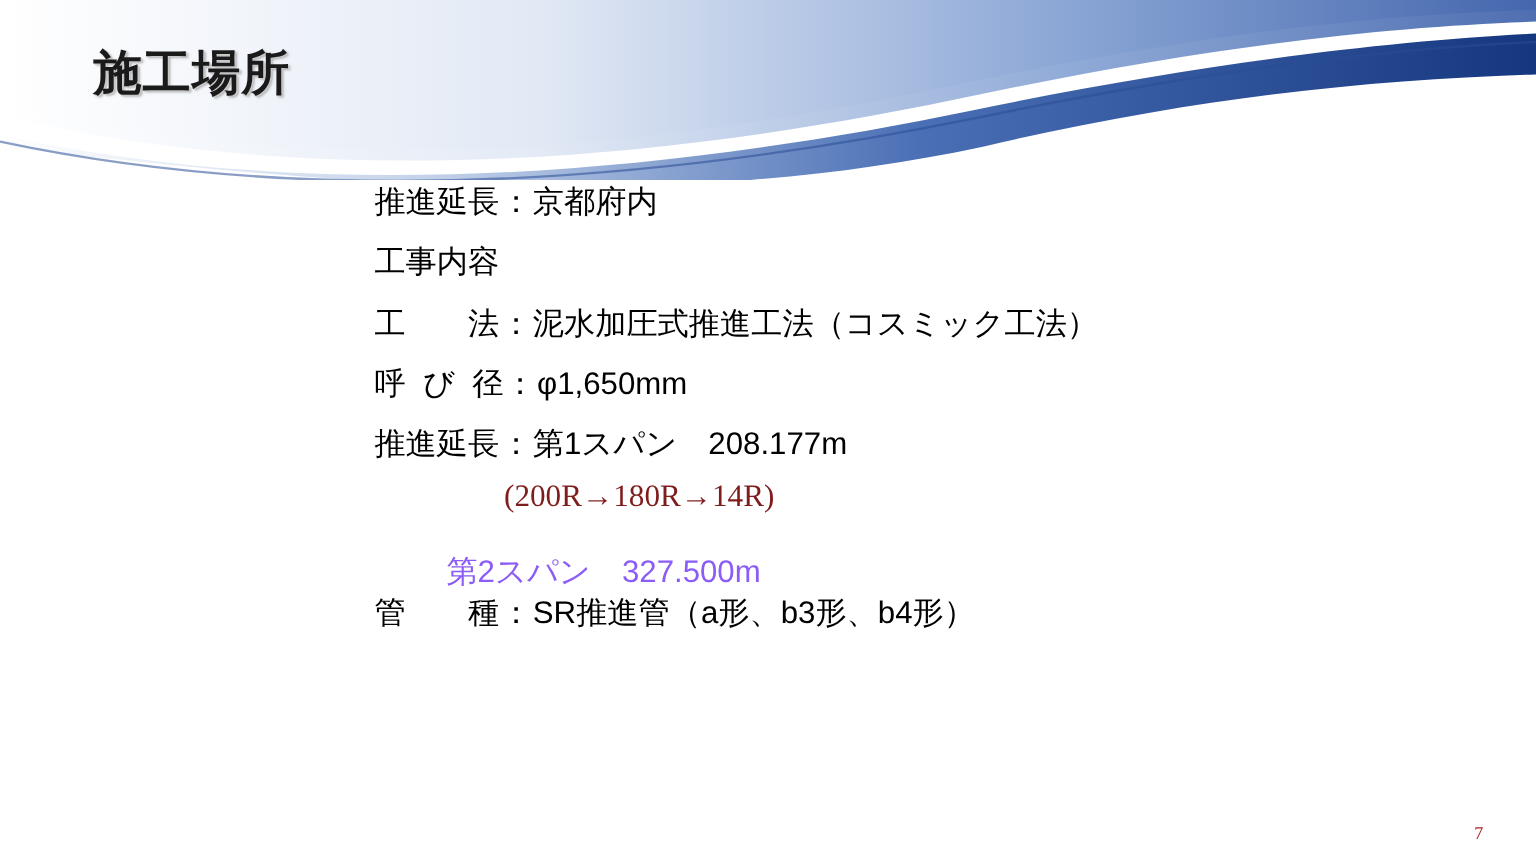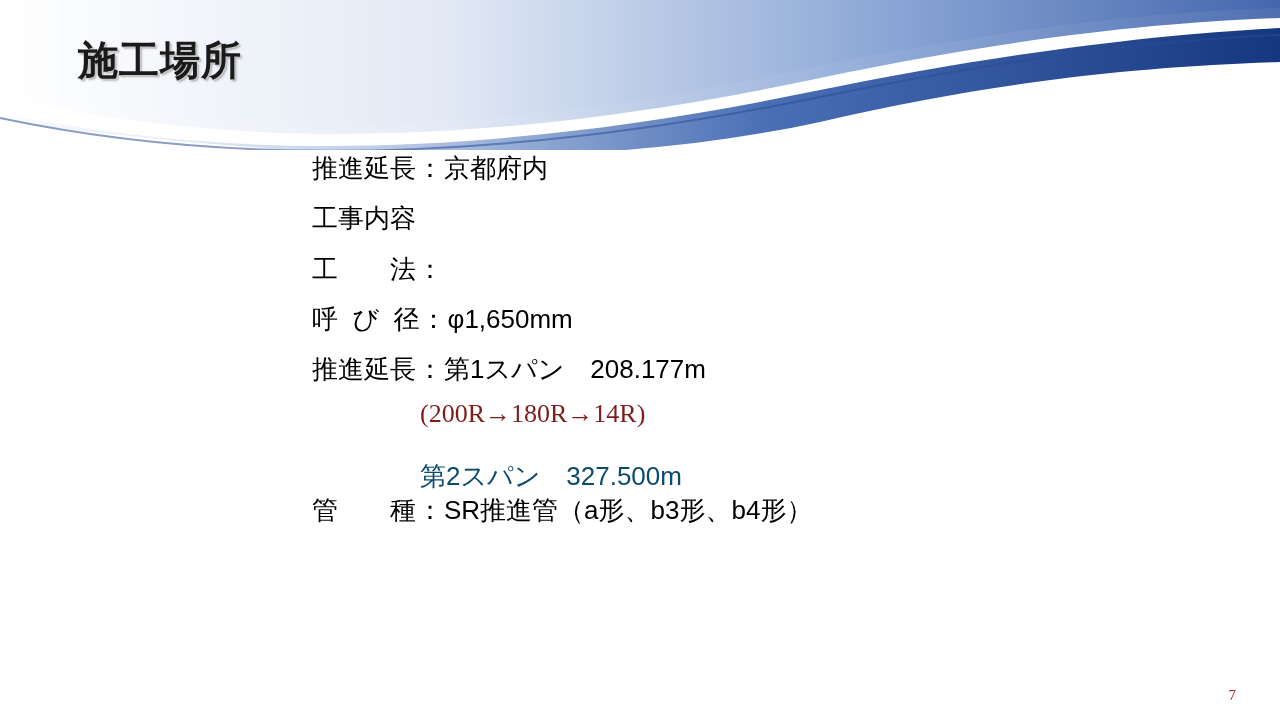--- a/index.html
+++ b/index.html
@@ -78,23 +78,23 @@
   .indent-sub {
     margin-left: 108px;
     font-size: 26px;
     font-family: Liberation Serif, serif;
     color: #7f1d1d;
     margin-top: -4px;
     margin-bottom: 16px;
   }
 
   .indent-span2 {
-    margin-left: 108px;
+    margin-left: 60px;
     font-size: 26px;
-    color: #0c4a6e;
+    color: #8b5cf6;
     margin-bottom: 0px;
   }
 
   .gap-block { height: 14px; }
 
   .page-number {
     position: absolute;
     right: 44px;
     bottom: 16px;
     font-size: 15px;
@@ -149,20 +149,21 @@
 
   <div class="spec-row no-sep">
     <span class="spec-label">工事内容</span>
 
     <span class="spec-value"></span>
   </div>
 
   <div class="spec-row">
     <span class="spec-label">工　　法</span>
     <span class="spec-sep">：</span>
+    <span class="spec-value">泥水加圧式推進工法（コスミック工法）</span>
   </div>
 
   <div class="spec-row">
     <span class="spec-label">呼  び  径</span>
     <span class="spec-sep">：</span>
     <span class="spec-value serif">φ1,650mm</span>
   </div>
 
   <div class="spec-row">
     <span class="spec-label">推進延長</span>

